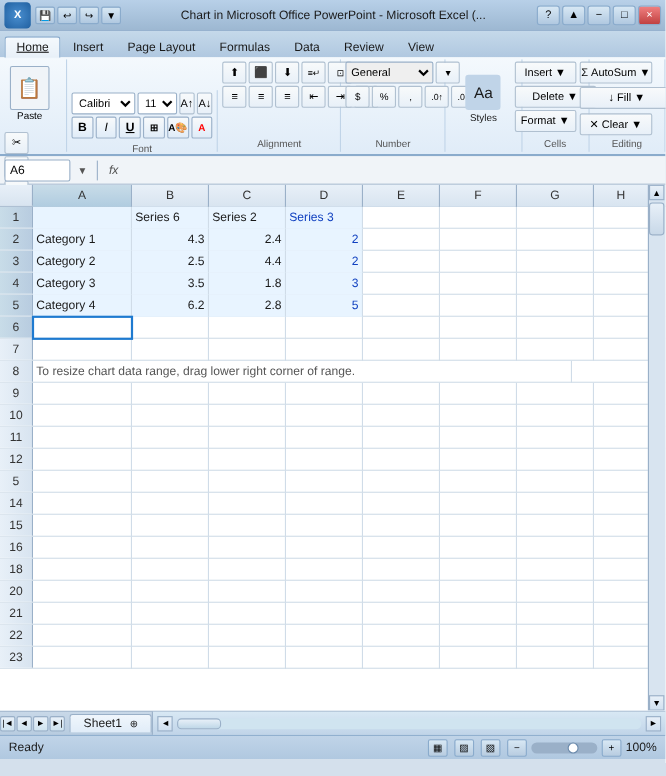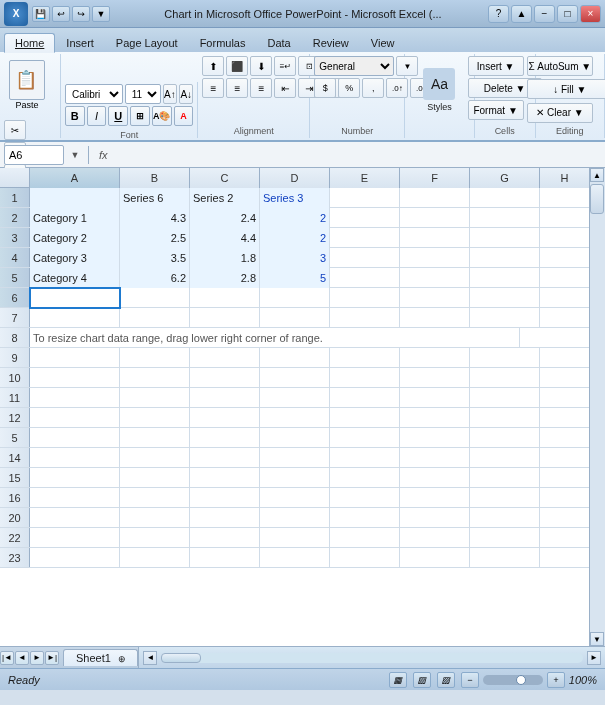--- a/index.html
+++ b/index.html
@@ -346,21 +346,20 @@
 
     
     .status-bar {
       height: 22px;
       background: linear-gradient(to bottom, #c0d4e8, #b0c8e0);
       display: flex;
       align-items: center;
       padding: 0 8px;
       border-top: 1px solid #8aabcc;
       gap: 8px;
-      font-style: italic;
     }
     .status-text {
       font-size: 11px; color: #1a1a1a;
     }
     .status-right {
       margin-left: auto;
       display: flex; align-items: center; gap: 6px;
     }
     .status-btn {
       width: 18px; height: 16px;
@@ -738,21 +737,43 @@
       <div class="sheet-cell col-a"></div>
         <div class="sheet-cell col-b"></div>
         <div class="sheet-cell col-c"></div>
         <div class="sheet-cell col-d"></div>
         <div class="sheet-cell col-e"></div>
         <div class="sheet-cell col-f"></div>
         <div class="sheet-cell col-g"></div>
         <div class="sheet-cell col-h"></div>
     </div>
     <div class="sheet-row">
+      <div class="row-header">18</div>
+      <div class="sheet-cell col-a"></div>
+        <div class="sheet-cell col-b"></div>
+        <div class="sheet-cell col-c"></div>
+        <div class="sheet-cell col-d"></div>
+        <div class="sheet-cell col-e"></div>
+        <div class="sheet-cell col-f"></div>
+        <div class="sheet-cell col-g"></div>
+        <div class="sheet-cell col-h"></div>
+    </div>
+    <div class="sheet-row">
       <div class="row-header">20</div>
+      <div class="sheet-cell col-a"></div>
+        <div class="sheet-cell col-b"></div>
+        <div class="sheet-cell col-c"></div>
+        <div class="sheet-cell col-d"></div>
+        <div class="sheet-cell col-e"></div>
+        <div class="sheet-cell col-f"></div>
+        <div class="sheet-cell col-g"></div>
+        <div class="sheet-cell col-h"></div>
+    </div>
+    <div class="sheet-row">
+      <div class="row-header">21</div>
       <div class="sheet-cell col-a"></div>
         <div class="sheet-cell col-b"></div>
         <div class="sheet-cell col-c"></div>
         <div class="sheet-cell col-d"></div>
         <div class="sheet-cell col-e"></div>
         <div class="sheet-cell col-f"></div>
         <div class="sheet-cell col-g"></div>
         <div class="sheet-cell col-h"></div>
     </div>
     <div class="sheet-row">

